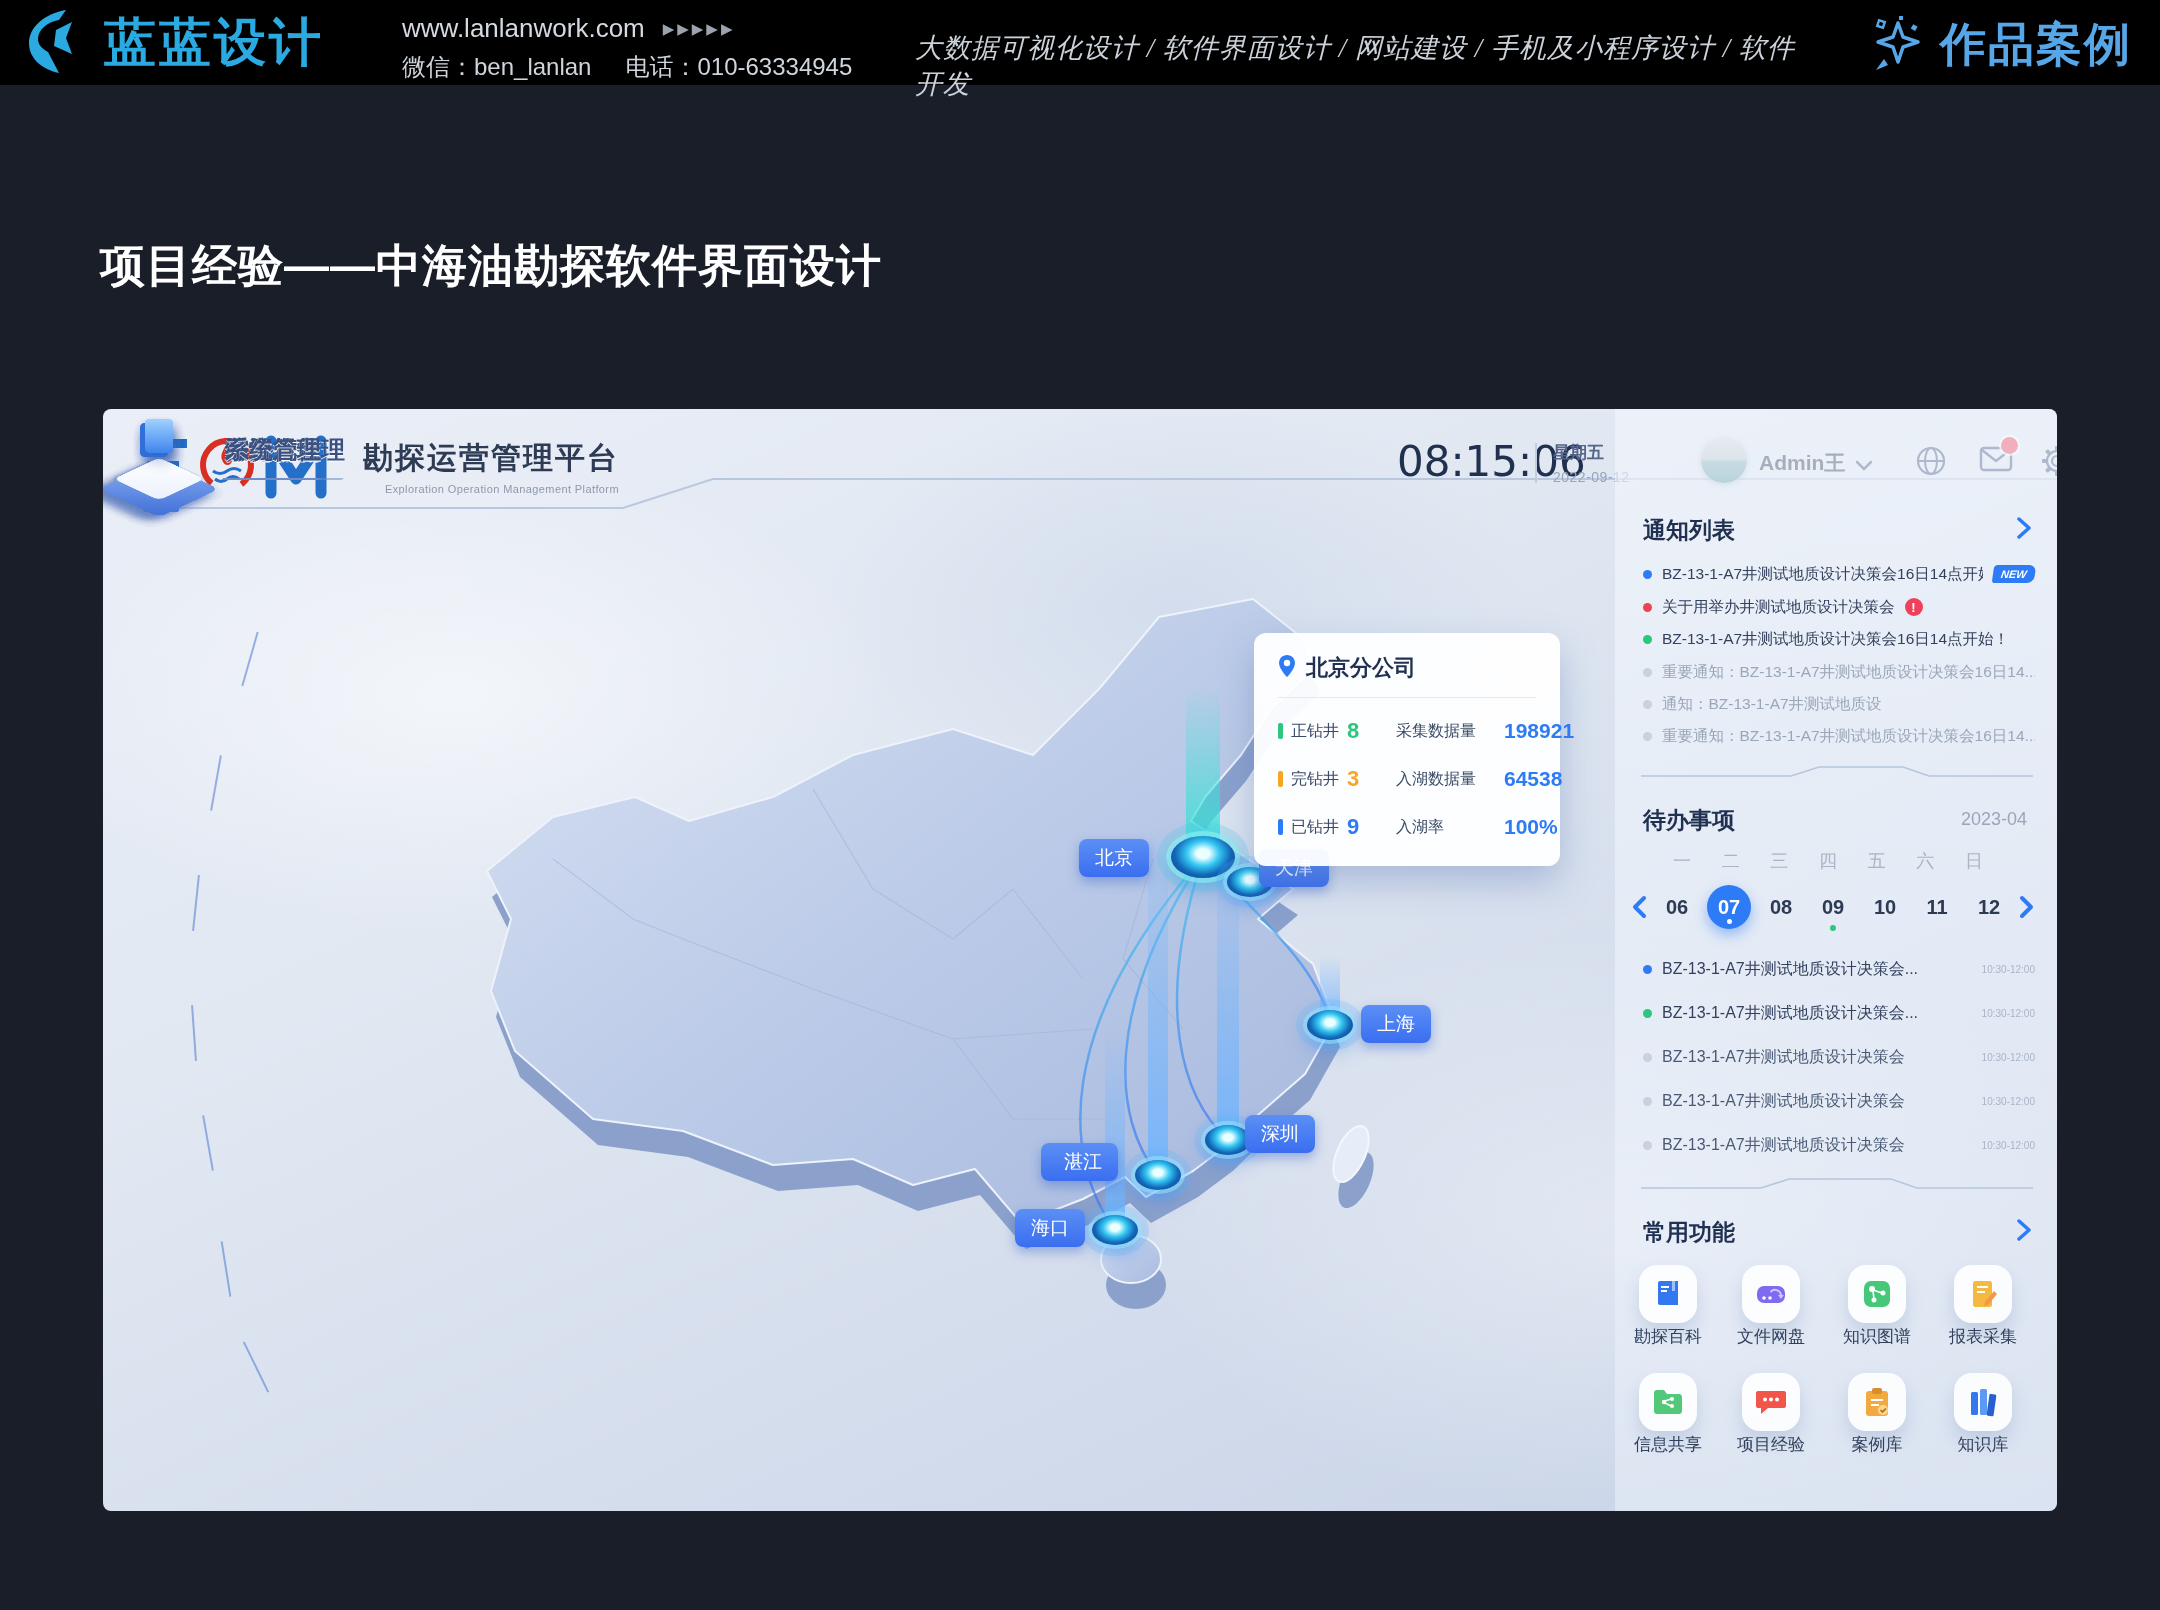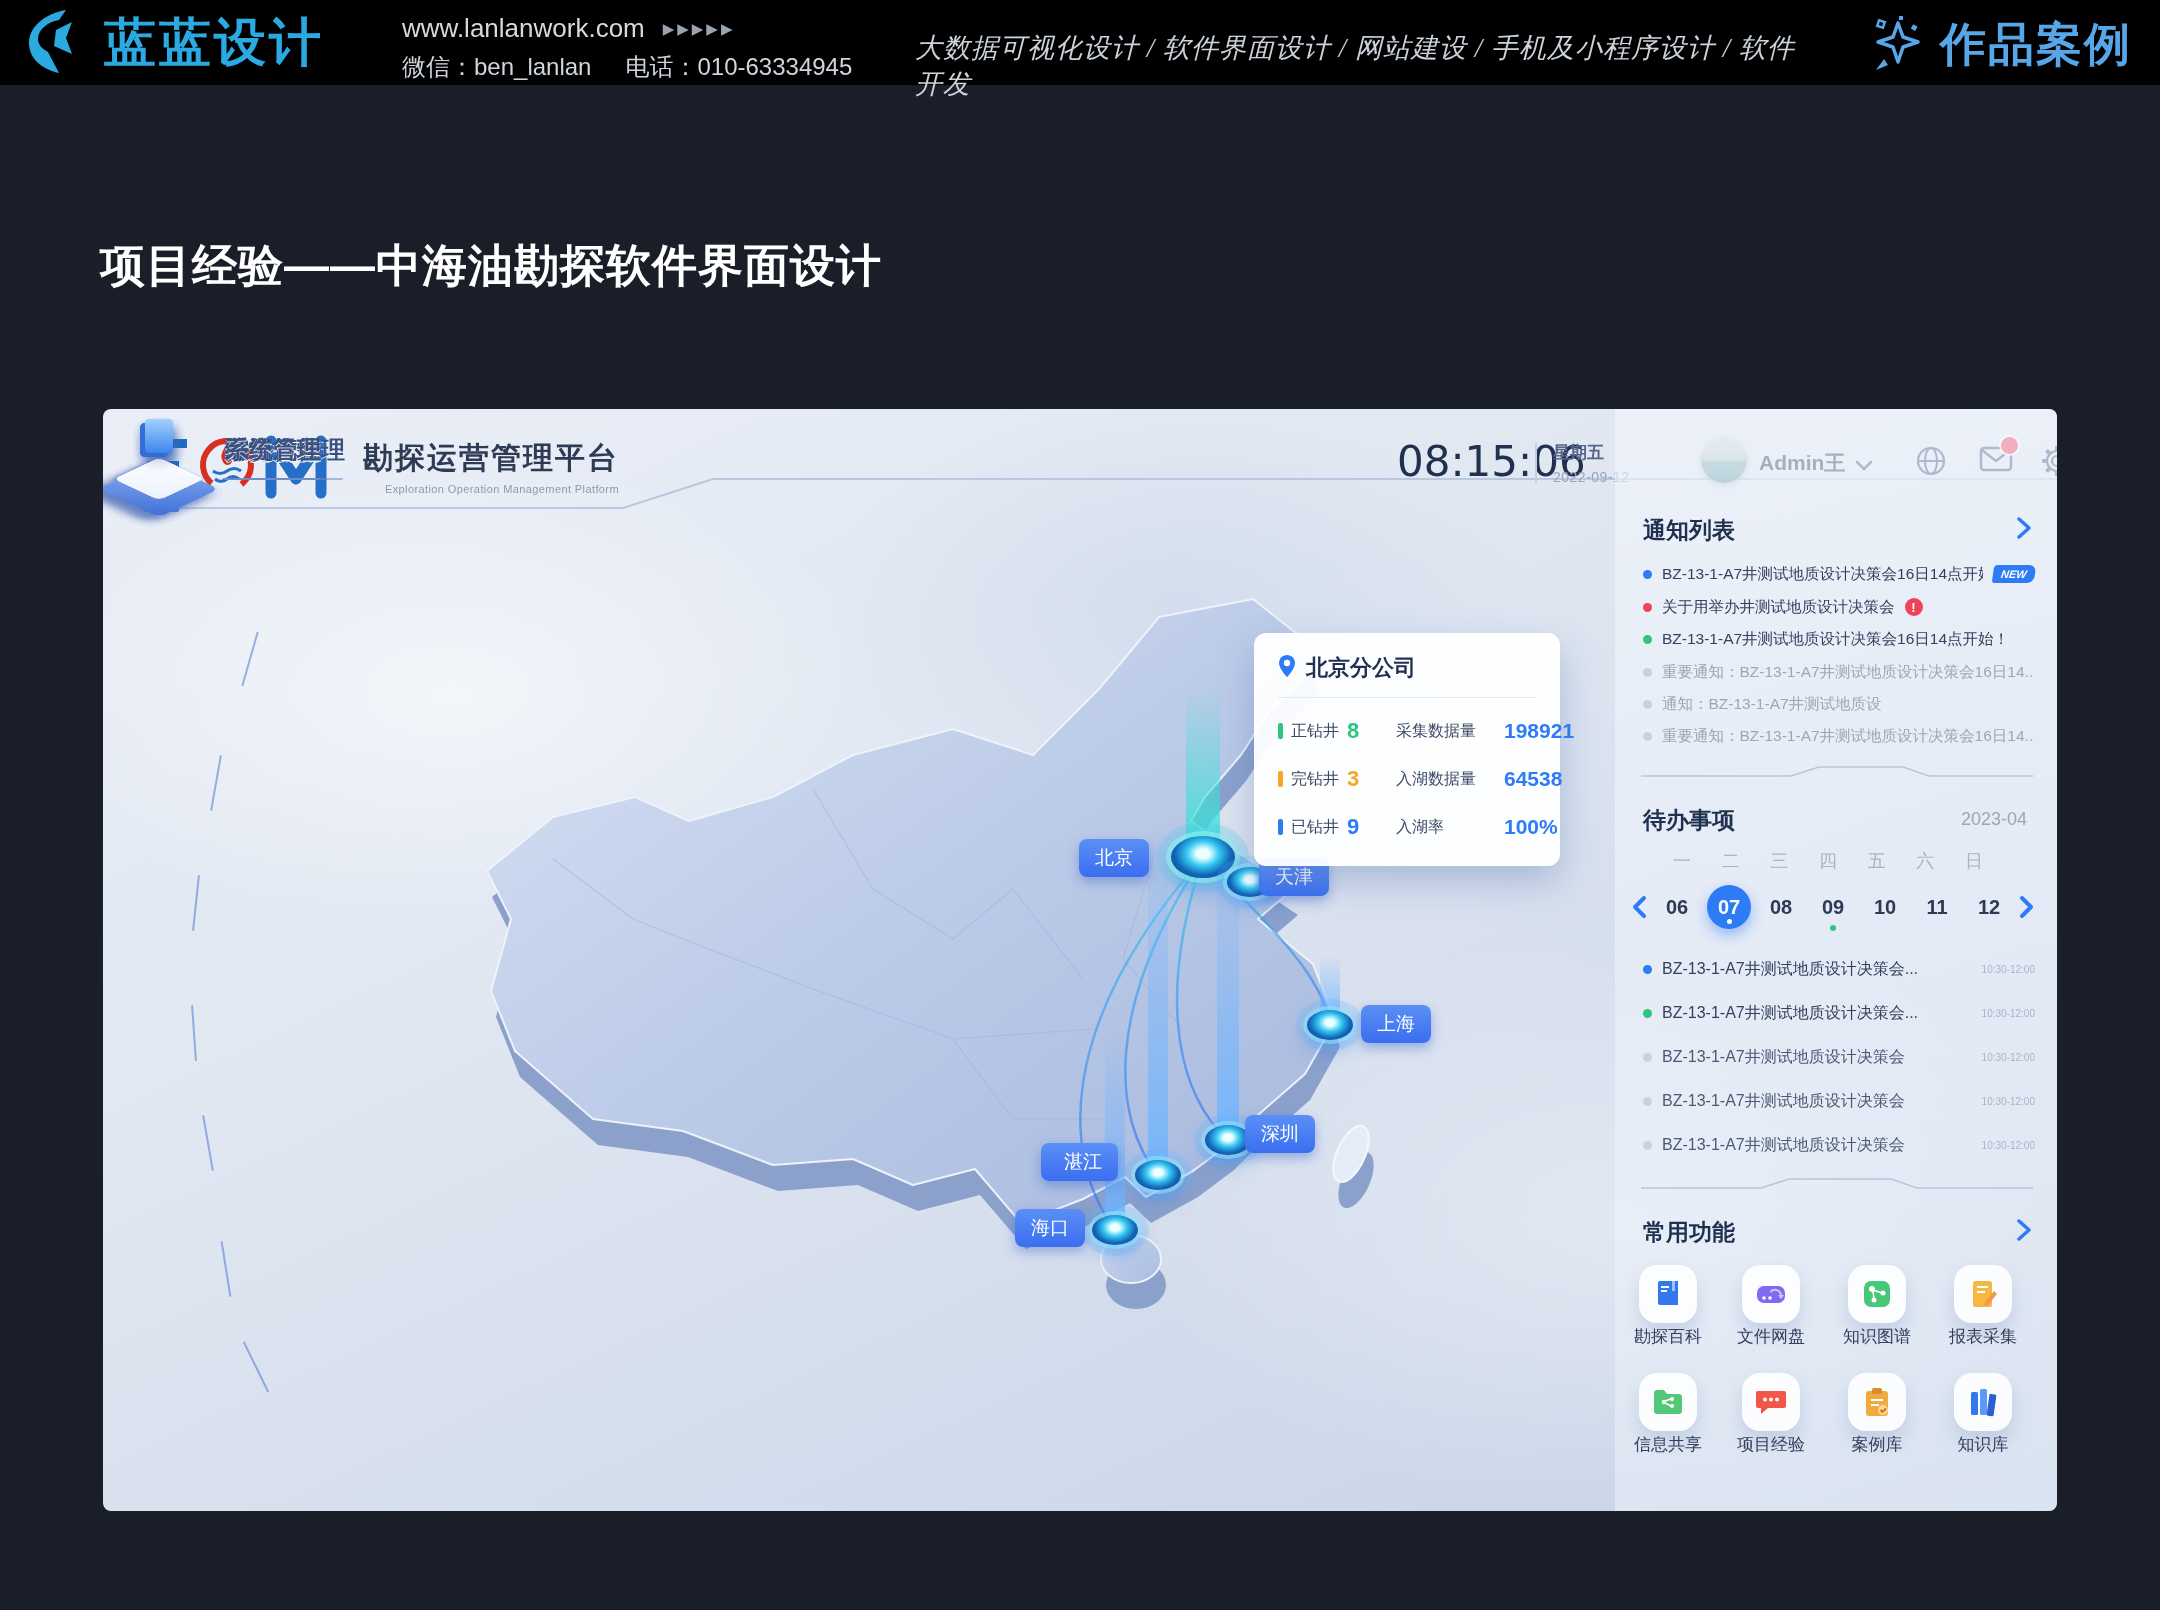--- a/index.html
+++ b/index.html
@@ -310,21 +310,21 @@
   <div class="beam" style="left:1002px; top:591px; width:20px; height:234px;"></div>
 
   <div class="marker big" style="left:1068px; top:427px;"></div>
   <div class="marker" style="left:1124px; top:458px;"></div>
   <div class="marker" style="left:1204px; top:601px;"></div>
   <div class="marker" style="left:1102px; top:716px;"></div>
   <div class="marker" style="left:1032px; top:751px;"></div>
   <div class="marker" style="left:989px; top:806px;"></div>
 
   <div class="city-label" style="left:976px;  top:430px;">北京</div>
-  <div class="city-label" style="left:1156px; top:449px;">天津</div>
+  <div class="city-label" style="left:1156px; top:440px;">天津</div>
   <div class="city-label" style="left:1258px; top:596px;">上海</div>
   <div class="city-label" style="left:1142px; top:706px;">深圳</div>
   <div class="city-label" style="left:938px; top:734px;padding-left:23px;">湛江</div>
   <div class="city-label" style="left:912px; top:800px;">海口</div>
 
   <div class="popup">
     <div class="popup-title-row">
       <span>
         <svg width="18" height="24" viewBox="0 0 18 24">
             <path d="M9 1 C4.5 1 1 4.6 1 9 C1 15 9 23 9 23 C9 23 17 15 17 9 C17 4.6 13.5 1 9 1 Z" fill="#2e7bf6"></path>

